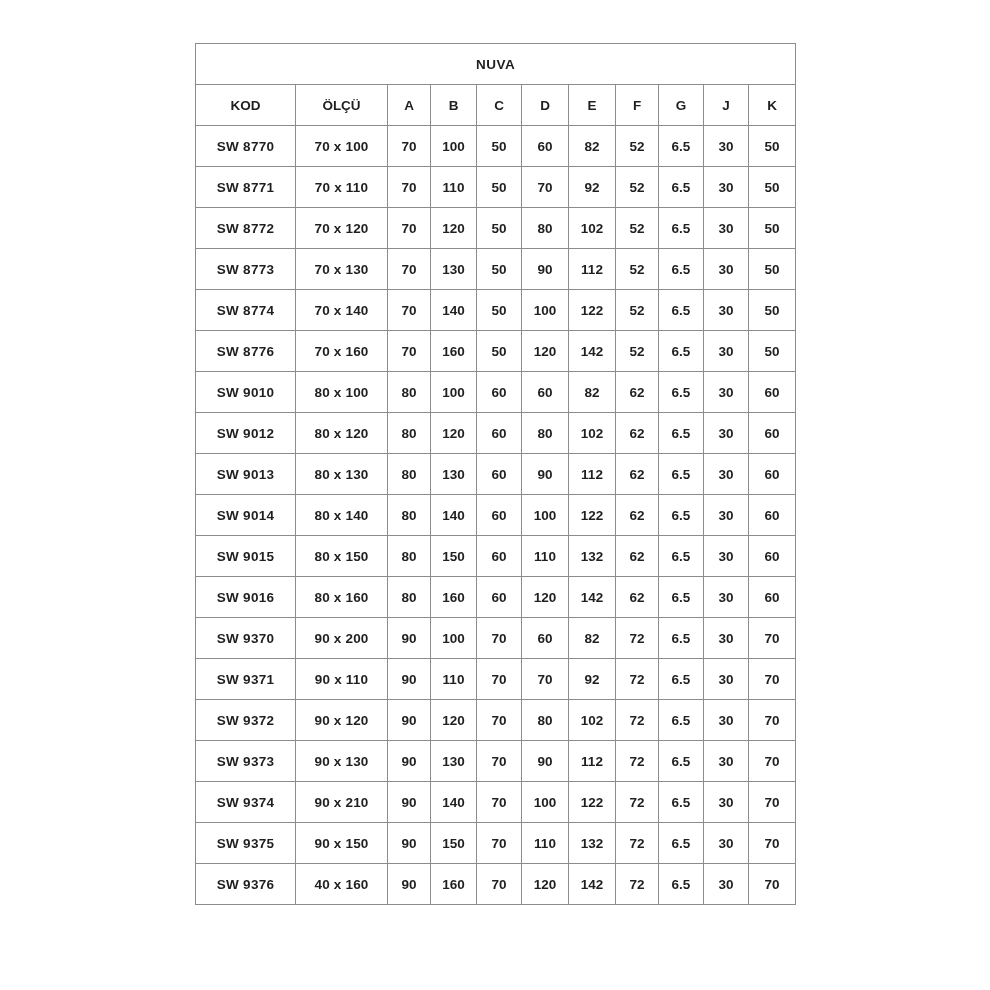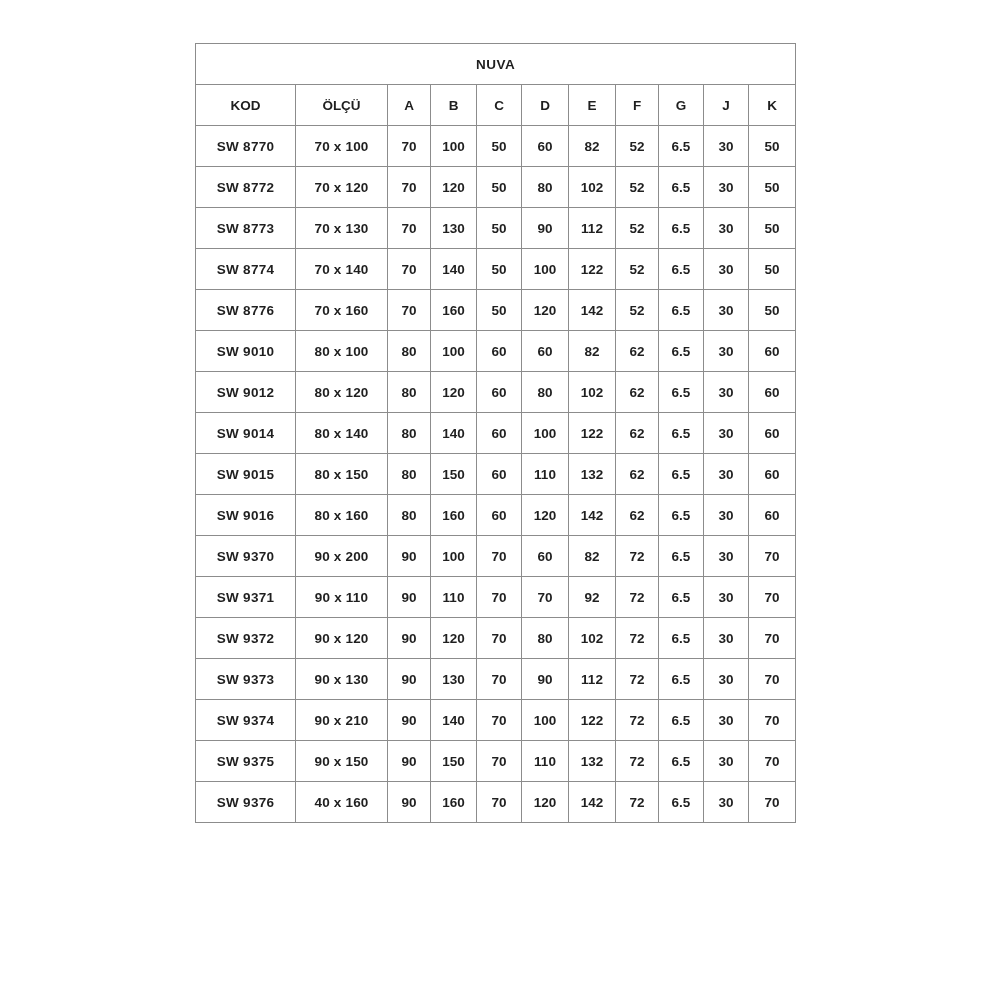--- a/index.html
+++ b/index.html
@@ -114,20 +114,33 @@
           <td class="num shade">100</td>
           <td class="num">50</td>
           <td class="num shade">60</td>
           <td class="num">82</td>
           <td class="num shade">52</td>
           <td class="num">6.5</td>
           <td class="num shade">30</td>
           <td class="num">50</td>
         </tr>
         <tr>
+          <td class="kod">SW 8771</td>
+          <td class="olcu shade">70 x 110</td>
+          <td class="num">70</td>
+          <td class="num shade">110</td>
+          <td class="num">50</td>
+          <td class="num shade">70</td>
+          <td class="num">92</td>
+          <td class="num shade">52</td>
+          <td class="num">6.5</td>
+          <td class="num shade">30</td>
+          <td class="num">50</td>
+        </tr>
+        <tr>
           <td class="kod">SW 8772</td>
           <td class="olcu shade">70 x 120</td>
           <td class="num">70</td>
           <td class="num shade">120</td>
           <td class="num">50</td>
           <td class="num shade">80</td>
           <td class="num">102</td>
           <td class="num shade">52</td>
           <td class="num">6.5</td>
           <td class="num shade">30</td>
@@ -186,20 +199,33 @@
           <td class="num">60</td>
         </tr>
         <tr>
           <td class="kod">SW 9012</td>
           <td class="olcu shade">80 x 120</td>
           <td class="num">80</td>
           <td class="num shade">120</td>
           <td class="num">60</td>
           <td class="num shade">80</td>
           <td class="num">102</td>
+          <td class="num shade">62</td>
+          <td class="num">6.5</td>
+          <td class="num shade">30</td>
+          <td class="num">60</td>
+        </tr>
+        <tr>
+          <td class="kod">SW 9013</td>
+          <td class="olcu shade">80 x 130</td>
+          <td class="num">80</td>
+          <td class="num shade">130</td>
+          <td class="num">60</td>
+          <td class="num shade">90</td>
+          <td class="num">112</td>
           <td class="num shade">62</td>
           <td class="num">6.5</td>
           <td class="num shade">30</td>
           <td class="num">60</td>
         </tr>
         <tr>
           <td class="kod">SW 9014</td>
           <td class="olcu shade">80 x 140</td>
           <td class="num">80</td>
           <td class="num shade">140</td>

